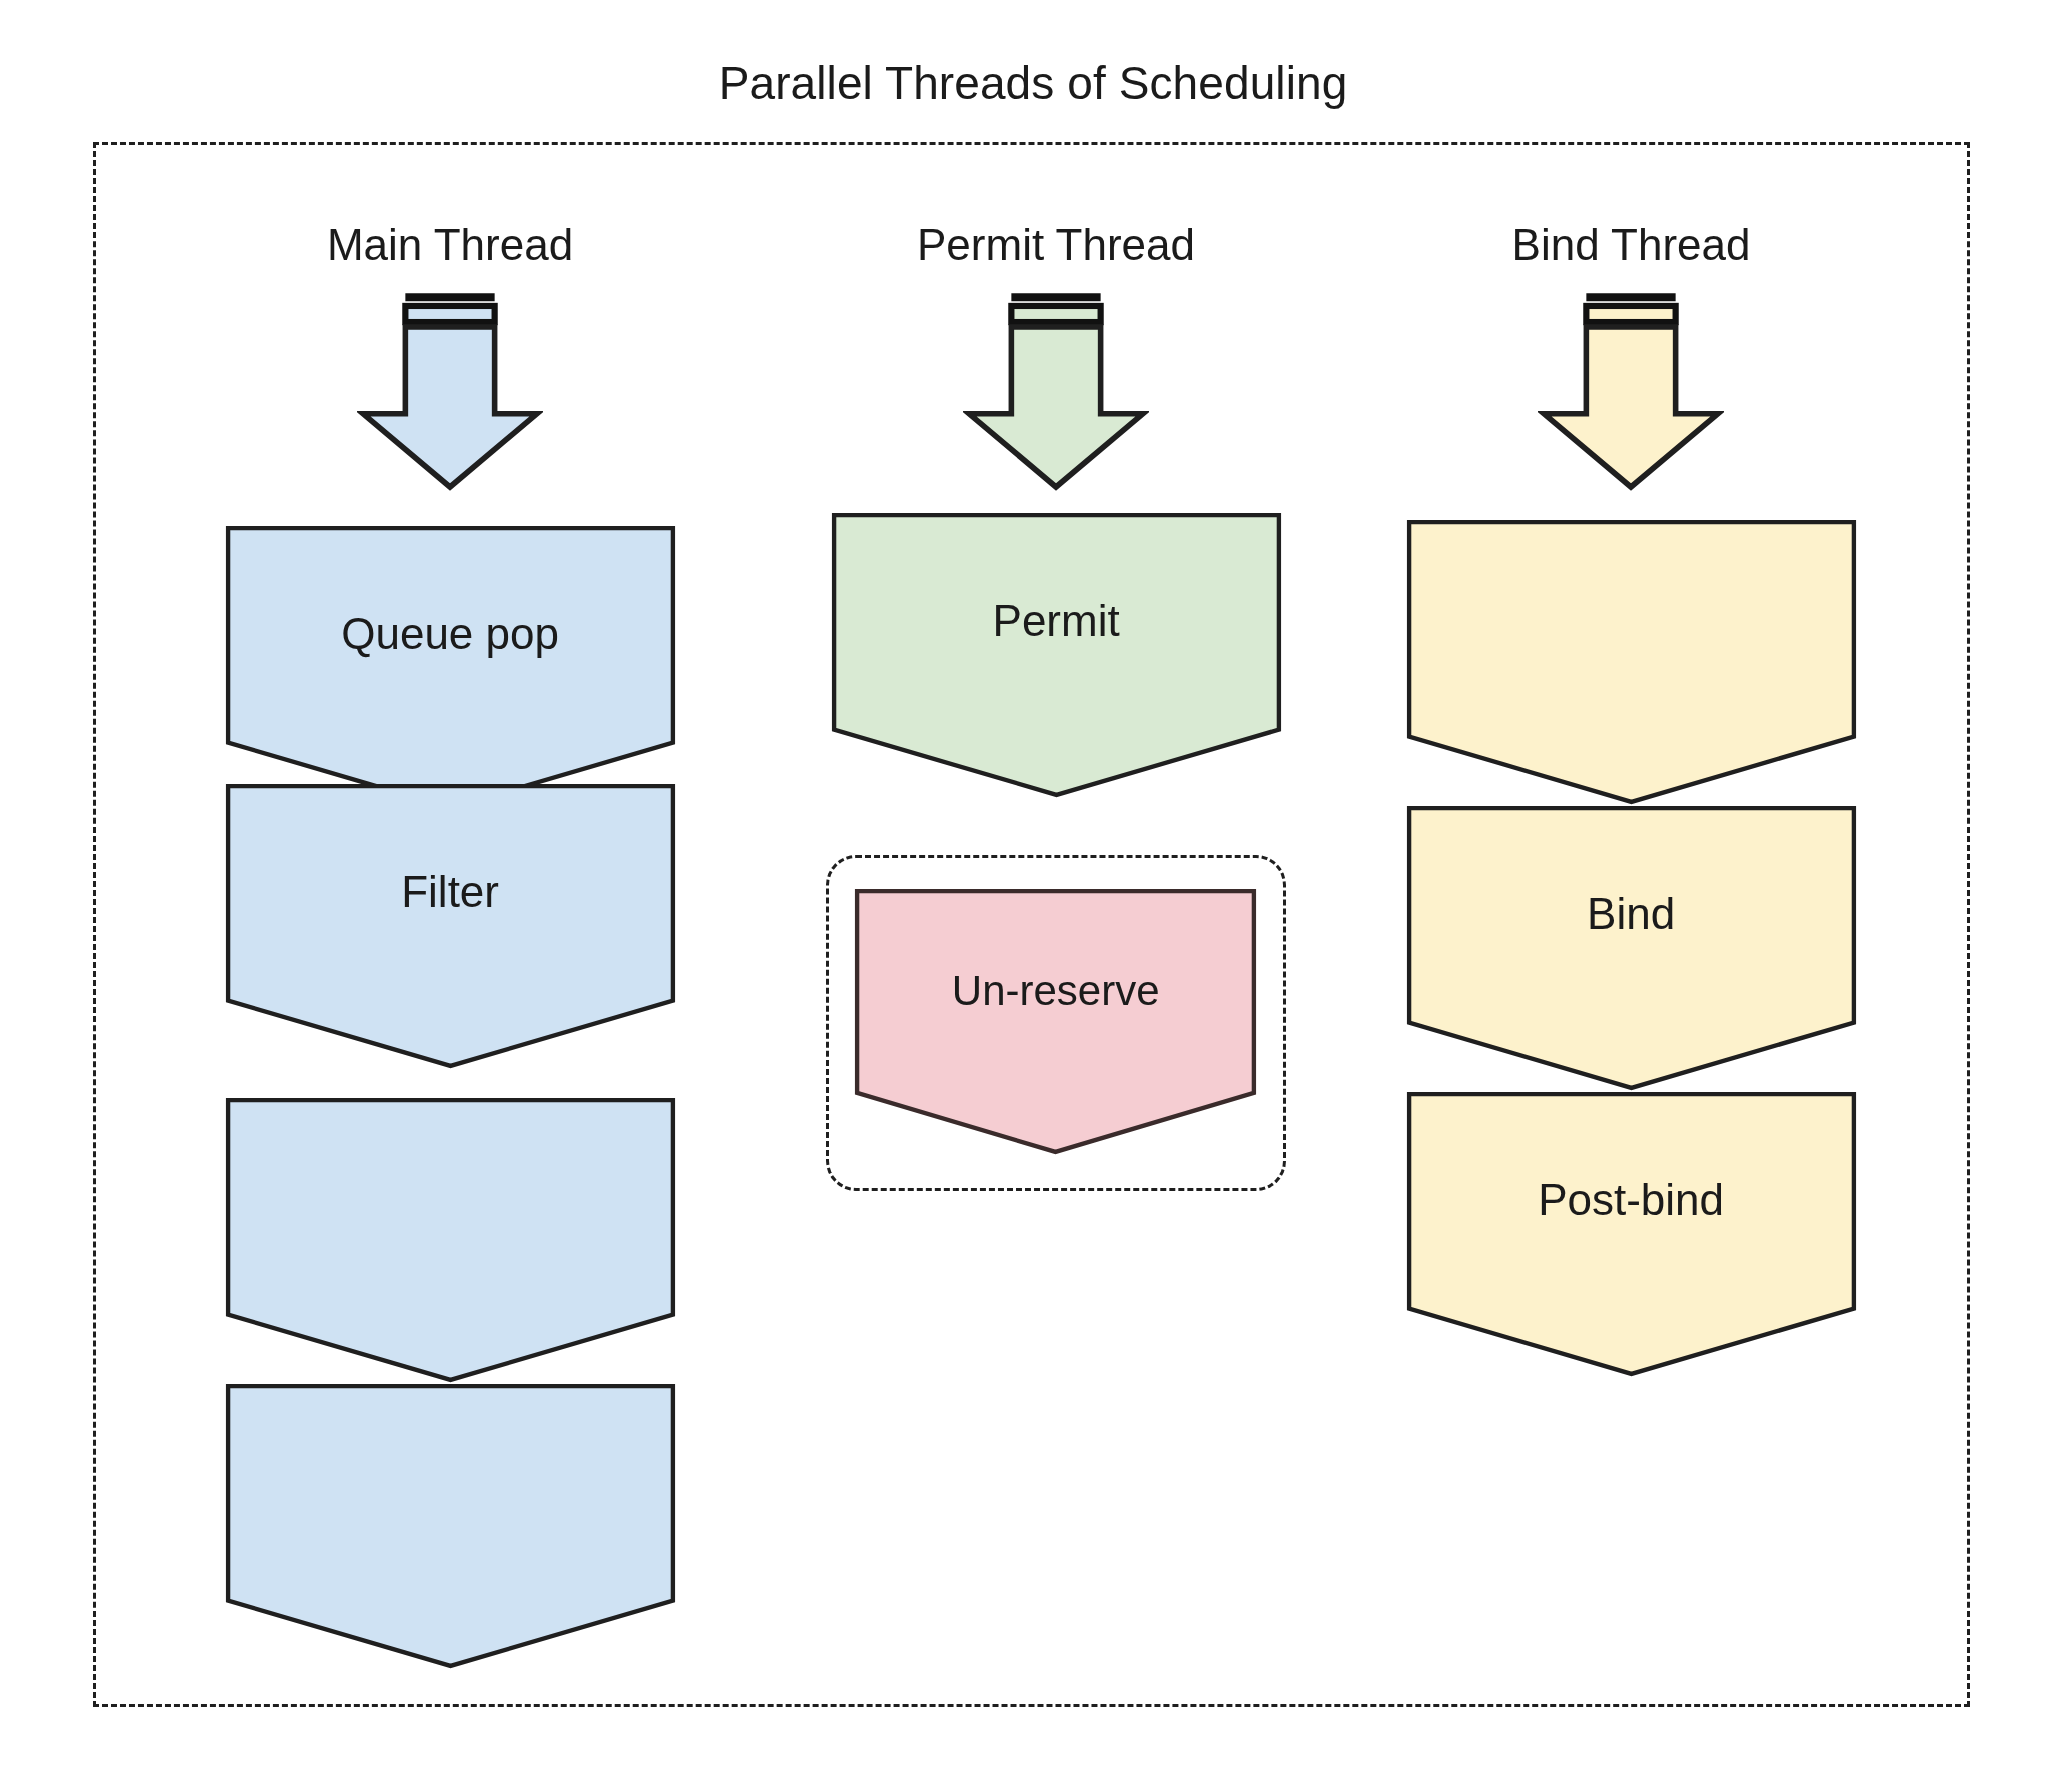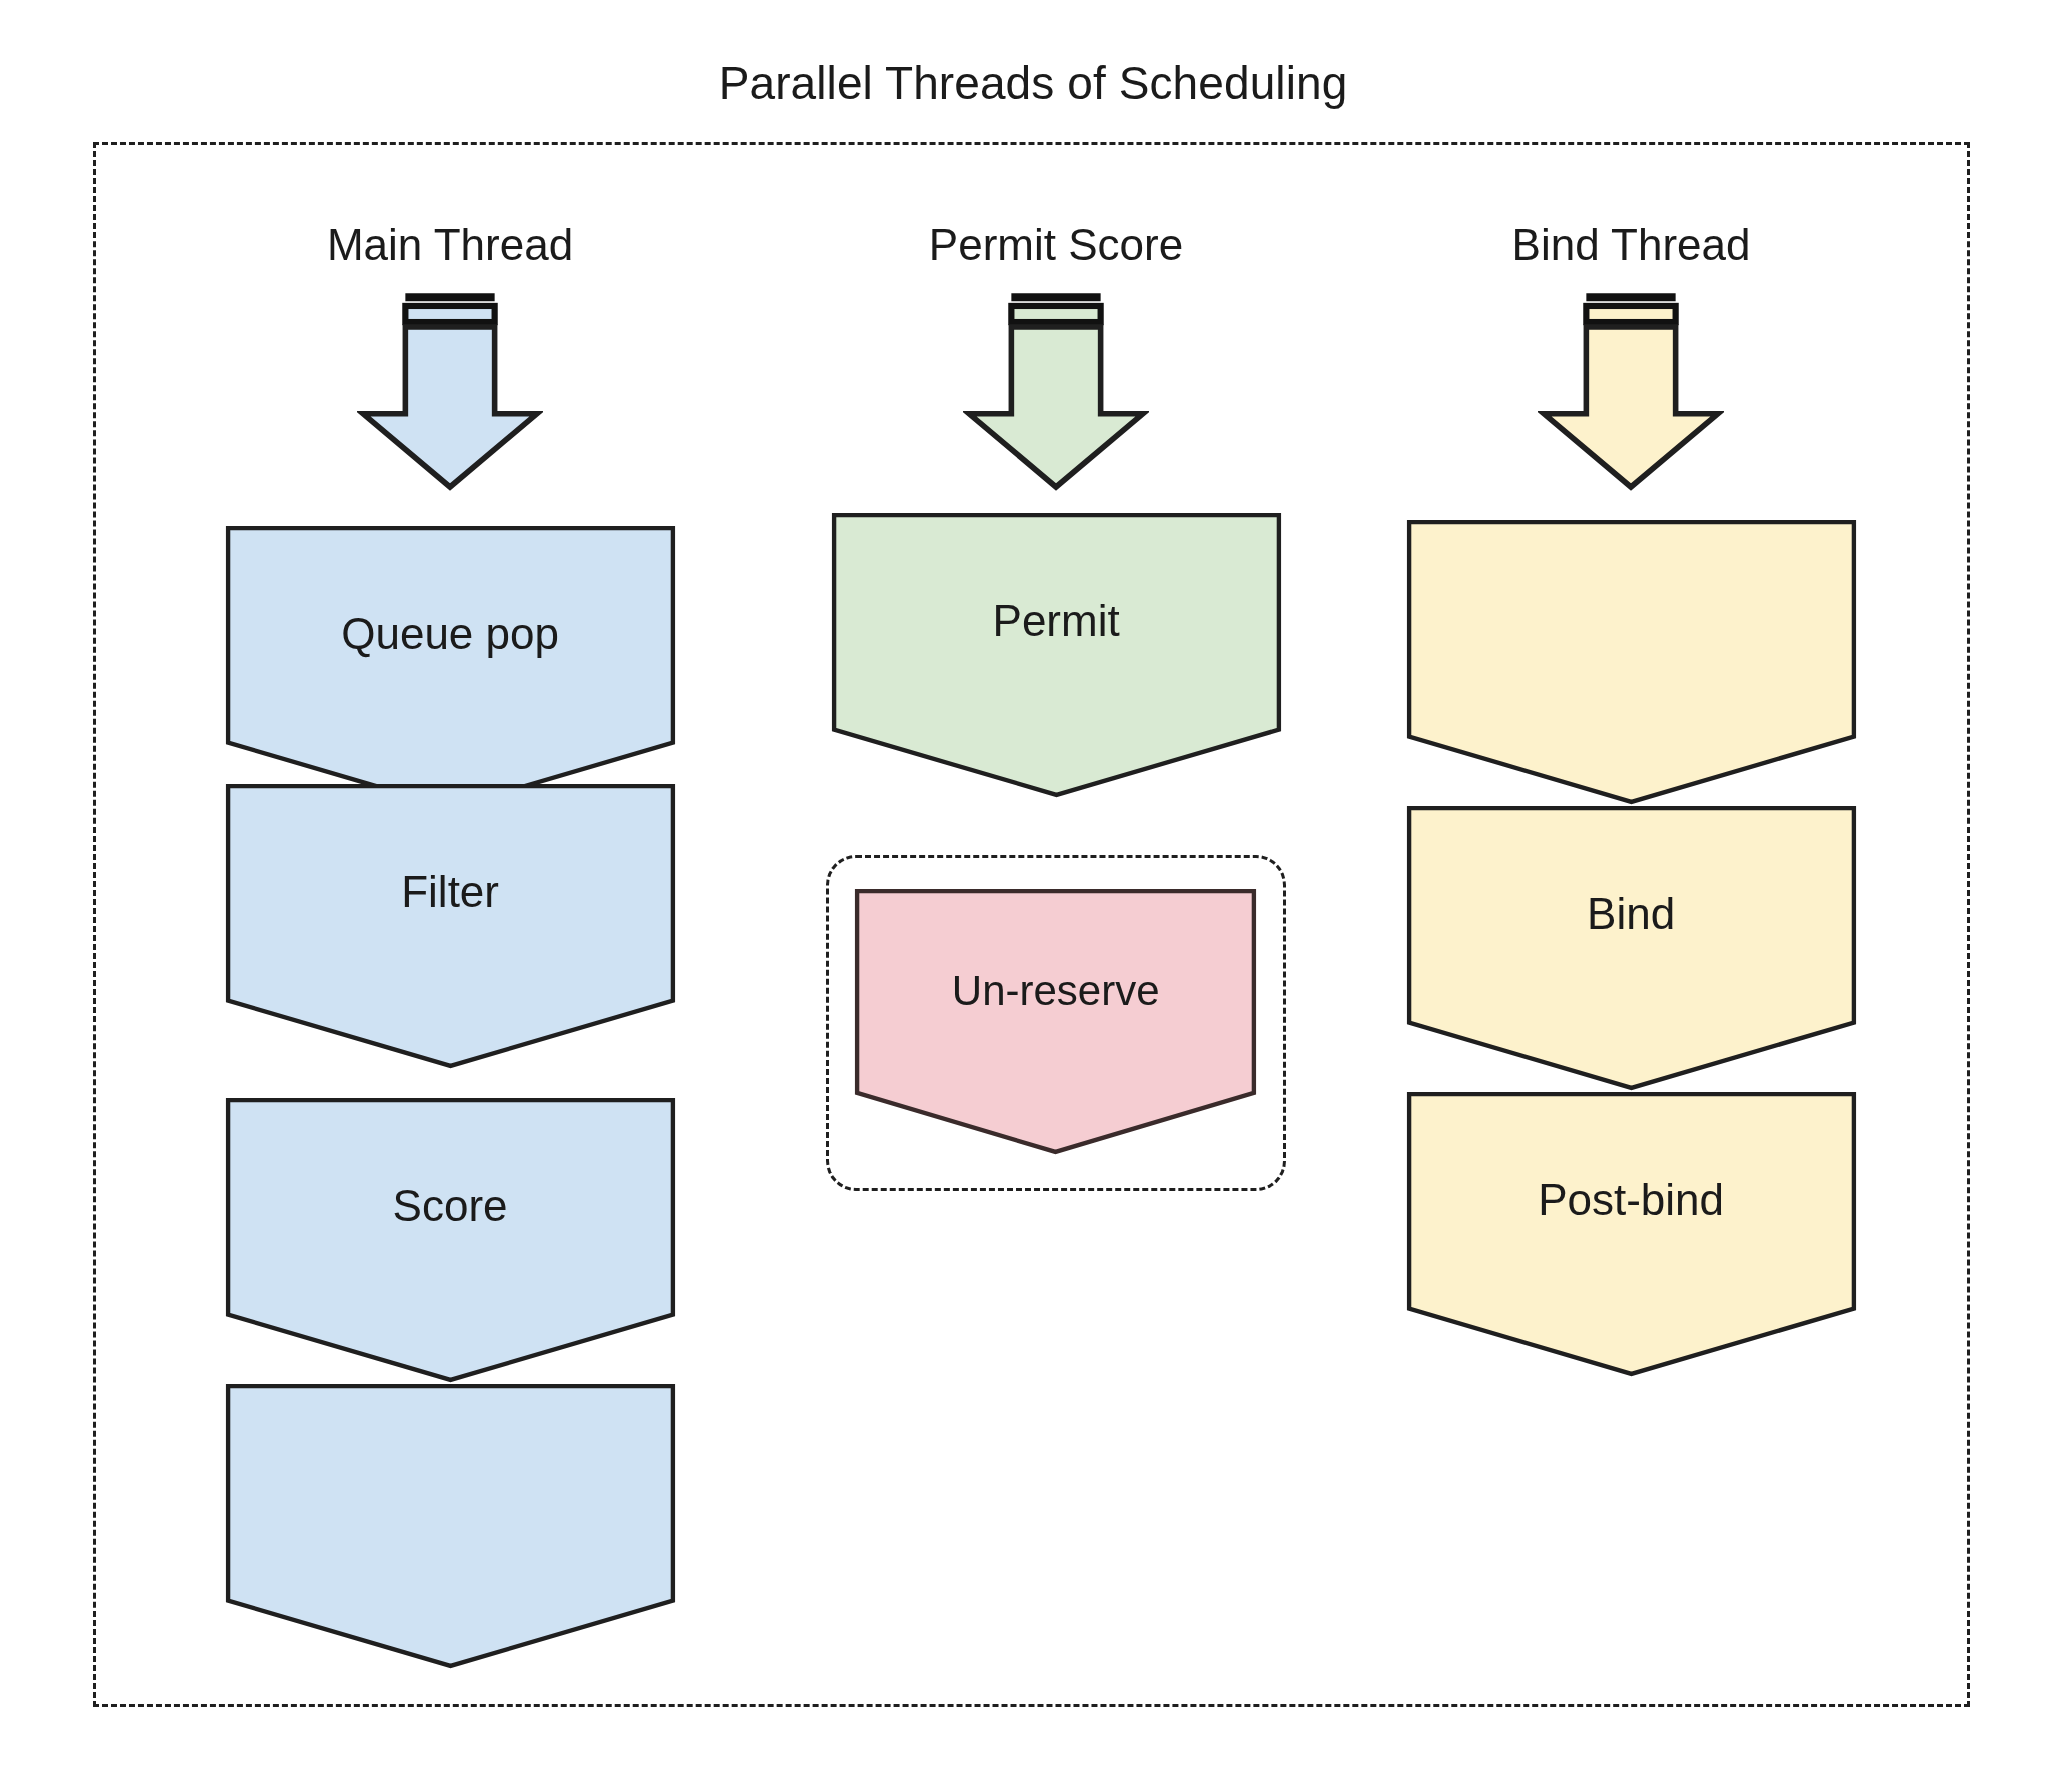--- a/index.html
+++ b/index.html
@@ -165,33 +165,32 @@
       <svg viewBox="0 0 726 460" xmlns="http://www.w3.org/2000/svg" preserveAspectRatio="none">
         <path d="M5 5 L721 5 L721 350 L363 455 L5 350 Z" fill="#cfe2f3" stroke="#1f1f1f" stroke-width="7" stroke-linejoin="miter"></path>
       </svg>
       <div class="step-label">Filter</div>
     </div>
 
     <div class="step" style="top:1097px;">
       <svg viewBox="0 0 726 460" xmlns="http://www.w3.org/2000/svg" preserveAspectRatio="none">
         <path d="M5 5 L721 5 L721 350 L363 455 L5 350 Z" fill="#cfe2f3" stroke="#1f1f1f" stroke-width="7" stroke-linejoin="miter"></path>
       </svg>
-      <div class="step-label">Score</div>
     </div>
 
     <div class="step" style="top:1383px;">
       <svg viewBox="0 0 726 460" xmlns="http://www.w3.org/2000/svg" preserveAspectRatio="none">
         <path d="M5 5 L721 5 L721 350 L363 455 L5 350 Z" fill="#cfe2f3" stroke="#1f1f1f" stroke-width="7" stroke-linejoin="miter"></path>
       </svg>
     </div>
   </div>
 
   <div class="column col-permit">
 
-    <div class="thread-label">Permit Score</div>
+    <div class="thread-label">Permit Thread</div>
 
     <div class="thread-arrow">
       <svg viewBox="0 0 300 320" xmlns="http://www.w3.org/2000/svg">
         <line x1="78" y1="8" x2="222" y2="8" stroke="#111" stroke-width="13"></line>
         <rect x="78" y="22" width="144" height="26" fill="#d9ead3" stroke="#111" stroke-width="10"></rect>
         <path d="M78 56 L222 56 L222 196 L290 196 L150 314 L10 196 L78 196 Z" fill="#d9ead3" stroke="#1f1f1f" stroke-width="9" stroke-linejoin="miter"></path>
       </svg>
     </div>
 
     <div class="step" style="top:512px;">

